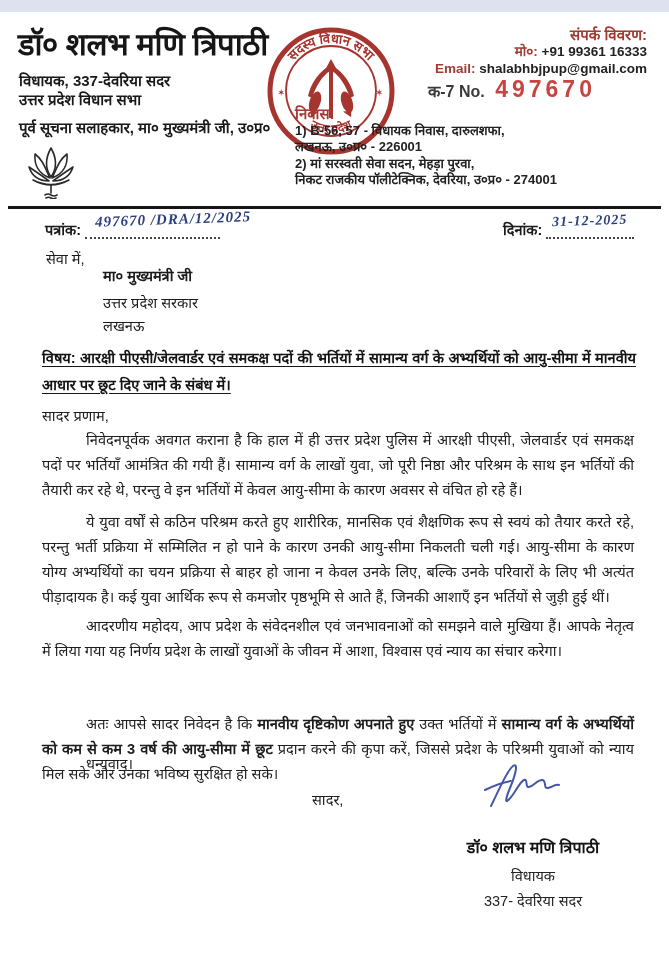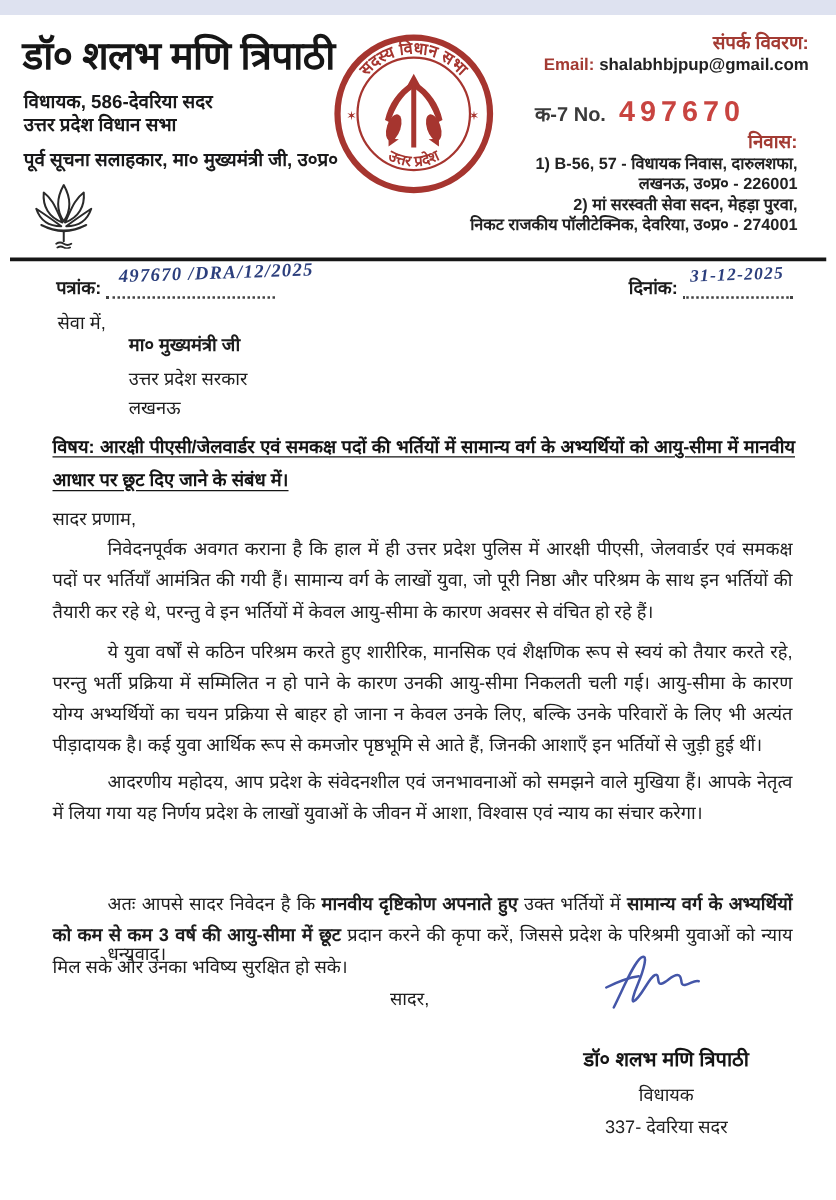--- a/index.html
+++ b/index.html
@@ -21,21 +21,21 @@
   
   .emblem{position:absolute;left:266px;top:26px;width:130px;height:130px;}
   
   .rblock{position:absolute;right:22px;top:26px;width:320px;text-align:right;font-size:13.5px;line-height:17px;}
   .redhead{color:#a33b33;font-weight:800;font-size:15px;}
   .rlabel{color:#a33b33;font-weight:800;}
   .rvalue{color:#222;font-weight:700;}
   .serial{position:absolute;left:428px;top:76px;white-space:nowrap;}
   .serial .pfx{font-size:16px;font-weight:800;color:#3a3a3a;}
   .serial .num{font-size:23px;font-weight:700;color:#c84440;letter-spacing:4px;margin-left:6px;}
-  .resblock{position:absolute;right:31px;top:106px;width:360px;text-align:right;font-size:13px;line-height:16.5px;font-weight:700;color:#222;}
+  .resblock{position:absolute;right:14px;top:106px;width:360px;font-size:13px;line-height:16.5px;font-weight:700;color:#222;}
   .divider{position:absolute;left:8px;right:8px;top:206px;height:3px;background:#161616;}
   
   .refrow{position:absolute;left:0;top:215px;width:669px;font-size:14.5px;font-weight:800;}
   .reflabel{color:#1b1b1b;}
   .dots{display:inline-block;border-bottom:2px dotted #444;height:14px;vertical-align:bottom;}
   .hand{
     font-family:"Liberation Serif","DejaVu Serif",serif;font-style:italic;
     color:#2c3f7d;font-weight:600;letter-spacing:1px;
   }
   .patrank{position:absolute;left:45px;top:4px;}
@@ -58,21 +58,21 @@
   .signoff .nm{font-size:16px;font-weight:800;color:#141414;}
   .signoff .ttl{font-size:14.5px;color:#222;}
 </style>
 </head>
 <body>
 
 <div class="page">
   <div class="topband"></div>
 
   <div class="hname">डॉ० शलभ मणि त्रिपाठी</div>
-  <div class="hline t1">विधायक, 586-देवरिया सदर</div>
+  <div class="hline t1">विधायक, 337-देवरिया सदर</div>
   <div class="hline t2">उत्तर प्रदेश विधान सभा</div>
   <div class="hline t3">पूर्व सूचना सलाहकार, मा० मुख्यमंत्री जी, उ०प्र०</div>
 
   <svg class="lotus" viewBox="0 0 50 54">
     <g fill="#ffffff" stroke="#2a2a2a" stroke-width="1.6" stroke-linejoin="round">
       <path d="M25 3 C20 12 18 22 25 32 C32 22 30 12 25 3 Z"></path>
       <path d="M9 9 C8 20 13 29 24 33 C19 23 17 15 9 9 Z"></path>
       <path d="M41 9 C42 20 37 29 26 33 C31 23 33 15 41 9 Z"></path>
       <path d="M3 22 C6 31 13 36 23 36 C15 30 9 26 3 22 Z"></path>
       <path d="M47 22 C44 31 37 36 27 36 C35 30 41 26 47 22 Z"></path>
@@ -106,20 +106,24 @@
       <path d="M67 40 C 78 47 85 57 88 70 L 84 72 C 80 60 74 50 66 45 Z"></path>
       <ellipse cx="49" cy="76" rx="5.5" ry="11" transform="rotate(18 49 76)"></ellipse>
       <path d="M44 86 L52 84 L46 92 Z" transform="rotate(18 48 88)"></path>
       <ellipse cx="81" cy="76" rx="5.5" ry="11" transform="rotate(-18 81 76)"></ellipse>
       <path d="M78 84 L86 86 L84 92 Z" transform="rotate(-18 82 88)"></path>
     </g>
   </svg>
 
   <div class="rblock">
     <div class="redhead">संपर्क विवरण:</div>
+    <div>
+      <span class="rlabel">मो०:</span>
+      <span class="rvalue">+91 99361 16333</span>
+    </div>
     <div>
       <span class="rlabel">Email:</span>
       <span class="rvalue">shalabhbjpup@gmail.com</span>
     </div>
   </div>
 
   <div class="serial">
     <span class="pfx">क-7 No.</span>
     <span class="num">497670</span>
   </div>

